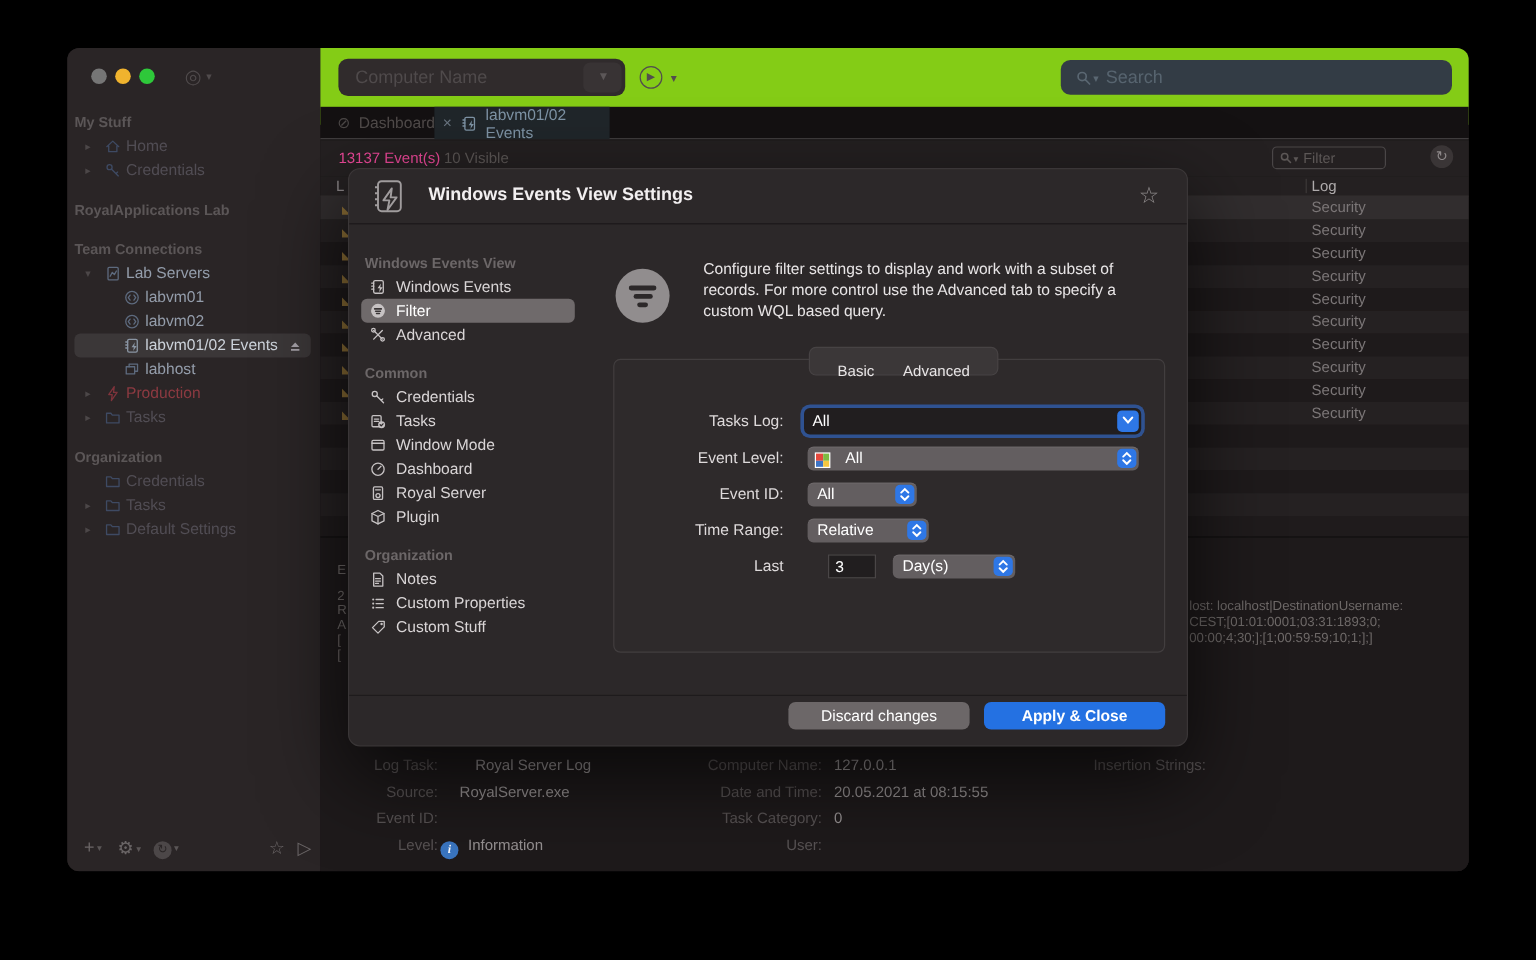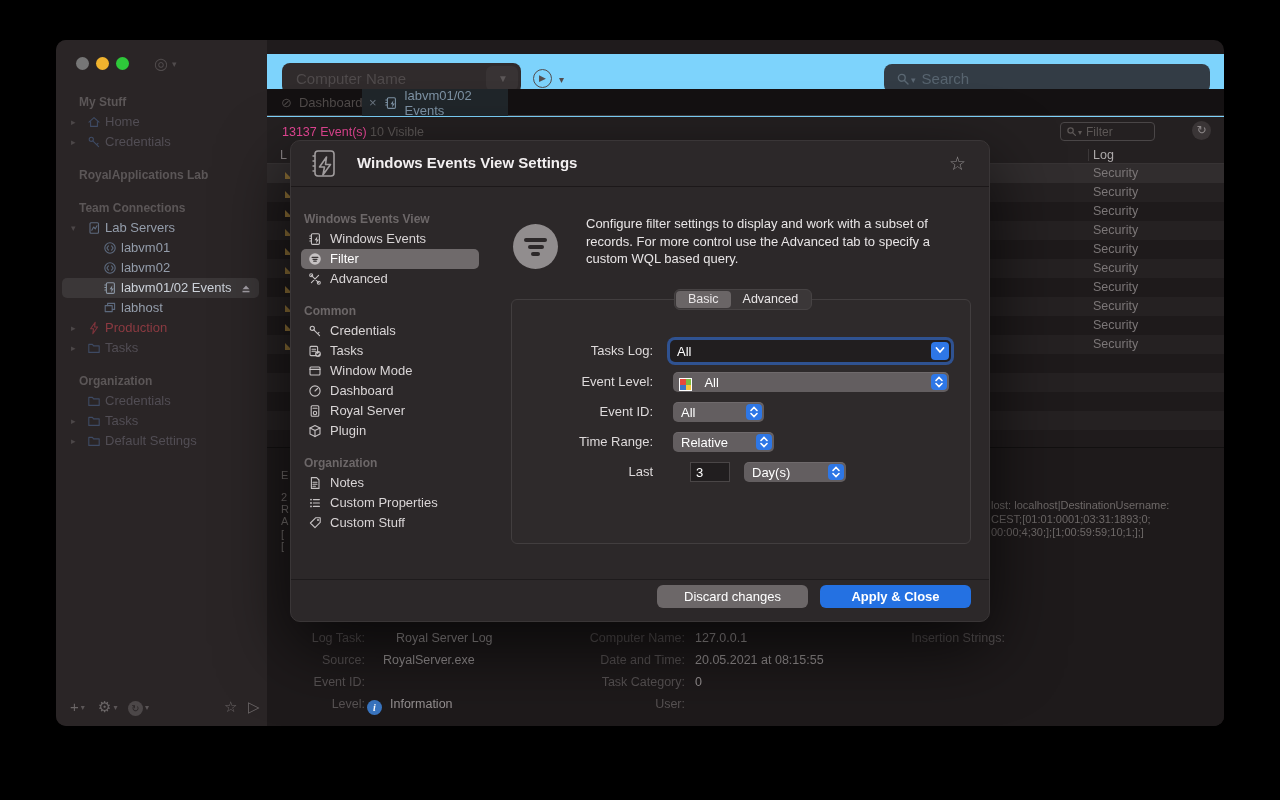--- a/index.html
+++ b/index.html
@@ -12,21 +12,21 @@
     box-shadow:0 30px 80px rgba(0,0,0,.8); }
 
   
   .sidebar { position:absolute; left:0; top:0; bottom:0; width:211px; background:#2a2526; }
   .traffic { position:absolute; left:20px; top:17px; display:flex; gap:7px; }
   .traffic span { width:13px; height:13px; border-radius:50%; display:block; }
   .target-ico { position:absolute; left:98px; top:14px; color:#504b4c; font-size:16px; }
   .target-ico .cv { font-size:9px; color:#504b4c; margin-left:4px; vertical-align:2px; }
 
   .tree { position:absolute; left:0; top:52px; right:0; }
-  .t-sec { height:20px; line-height:20px; padding-left:23px; font-size:12px; font-weight:bold;
+  .t-sec { height:20px; line-height:20px; padding-left:6px; font-size:12px; font-weight:bold;
     color:#5b5657; margin-top:13px; }
   .t-sec:first-child { margin-top:0; }
   .t-row { height:20px; line-height:20px; position:relative; font-size:13px; color:#514d54; }
   .t-row .chev { position:absolute; left:15px; top:0; font-size:9px; color:#4c4748; }
   .t-row .ti { position:absolute; left:31px; top:3px; width:14px; height:14px; color:#3e4a63; }
   .t-row .ti svg { width:14px; height:14px; display:block; }
   .t-row .tl { position:absolute; left:49px; white-space:nowrap; }
   .t-row.ind .ti { left:47px; } .t-row.ind .tl { left:65px; }
   .t-row.light { color:#949dab; } .t-row.light .ti { color:#5d6a7e; }
   .t-row.red { color:#8c3a41; } .t-row.red .ti { color:#7e333b; }
@@ -37,21 +37,21 @@
   .t-row .trail { position:absolute; right:14px; top:3px; width:14px; height:14px; color:#a5a1a8; }
 
   .side-footer { position:absolute; left:0; right:0; bottom:0; height:32px; }
   .sf-ic { position:absolute; top:4px; color:#6b6667; font-size:15px; }
   .sf-cv { font-size:8px; color:#5b5657; margin-left:2px; vertical-align:2px; }
   .sync-circ { display:inline-block; width:15px; height:15px; border-radius:50%; background:#4c4748;
     color:#2a2526; font-size:10px; text-align:center; line-height:15px; }
 
   
   .main { position:absolute; left:211px; top:0; right:0; bottom:0; }
-  .toolbar { position:absolute; left:0; right:0; top:14px; height:64px; background:#7dd3fc; }
+  .toolbar { position:absolute; left:0; right:0; top:0; height:64px; background:#84cc16; }
   .cname { position:absolute; left:15px; top:9px; width:239px; height:31px; background:#302b2c;
     border-radius:8px; color:#4f4a4b; font-size:15px; line-height:31px; padding-left:14px; }
   .cname .seg { position:absolute; right:3px; top:3px; bottom:3px; width:32px; background:#383334;
     border-radius:6px; text-align:center; line-height:25px; font-size:10px; color:#5c5758; }
   .play-btn { position:absolute; left:266px; top:15px; width:19px; height:19px; border:1.5px solid #524d4e;
     border-radius:50%; color:#524d4e; font-size:9px; text-align:center; line-height:16px; }
   .play-cv { position:absolute; left:292px; top:20px; font-size:10px; color:#524d4e; }
   .searchbox { position:absolute; left:617px; top:10px; width:326px; height:29px; background:#333c45;
     border-radius:8px; display:flex; align-items:center; padding-left:12px; }
   .searchbox .mg { color:#5a6772; width:14px; height:14px; }
@@ -126,21 +126,21 @@
   .n-row.sel .hl { position:absolute; left:10px; right:12px; top:0; bottom:0; background:#6f6a6b; border-radius:5px; }
   .n-row.sel .nl { color:#ffffff; }
 
   .funnel { position:absolute; left:222px; top:83px; width:45px; height:45px; border-radius:50%;
     background:#918d8e; }
   .funnel i { position:absolute; left:50%; height:3.5px; border-radius:2px; background:#2c2829; display:block; }
   .dlg-desc { position:absolute; left:295px; top:74px; width:382px; font-size:13px; line-height:17.5px;
     color:#e8e5e6; }
 
   .segctl { position:absolute; left:383px; top:148px; height:21px; background:#3b3738;
-    border:1px solid #474344; border-radius:6px; display:flex; padding:1px; z-index:2;align-items:center; }
+    border:1px solid #474344; border-radius:6px; display:flex; padding:11px; z-index:2; }
   .seg { font-size:12.5px; color:#e9e6e7; padding:0 12px; line-height:17px; border-radius:4px; }
   .seg.on { background:#6a6566; }
 
   .groupbox { position:absolute; left:220px; top:158px; width:460px; height:245px;
     border:1px solid #423e3f; border-radius:6px; background:#2e2a2b; }
 
   .frow { position:absolute; height:22px; }
   .flabel { position:absolute; left:180px; width:182px; text-align:right; font-size:13px; color:#dedadb;
     line-height:22px; }
   .combo { position:absolute; left:379px; top:0; width:281px; height:22px; background:#211e1f;

